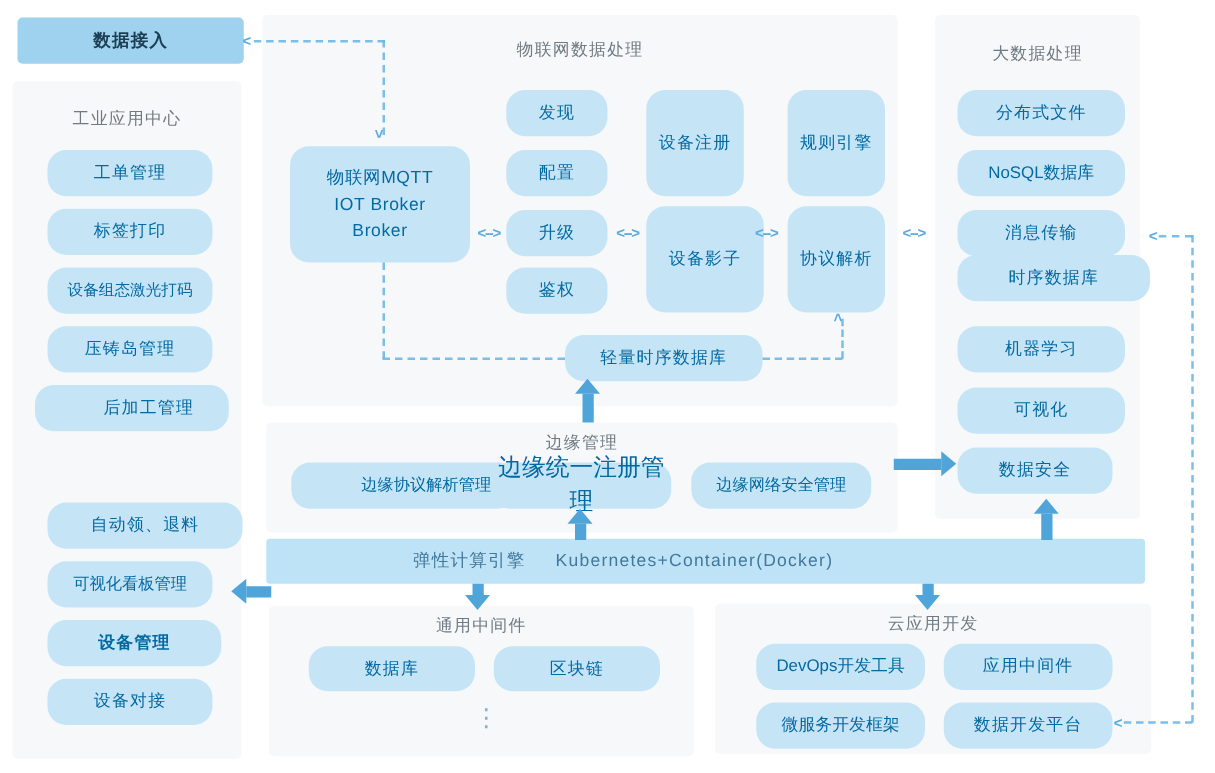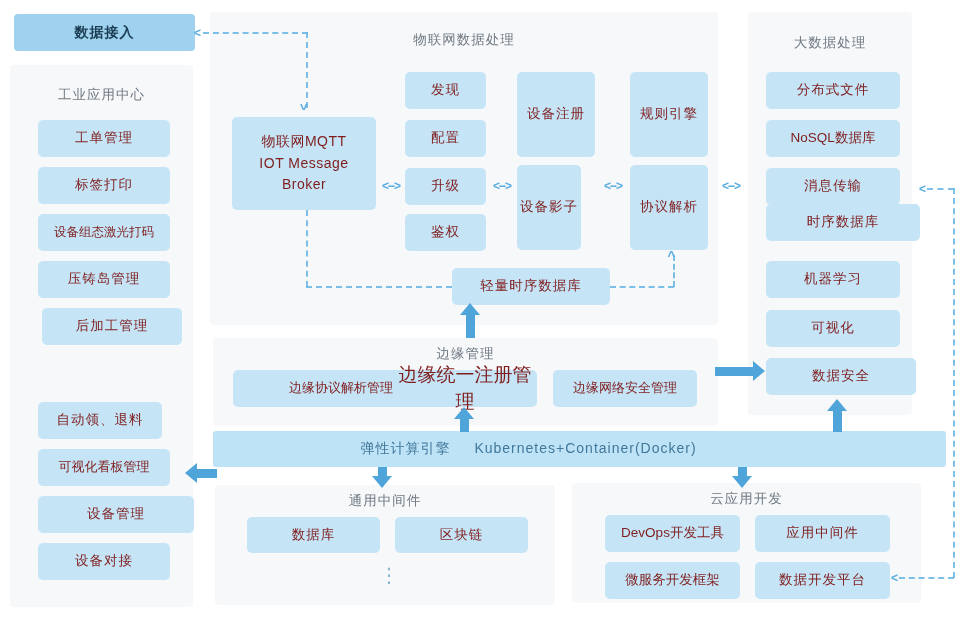--- a/index.html
+++ b/index.html
@@ -1,20 +1,20 @@
 <!DOCTYPE html>
 <html><head>
 <meta charset="utf-8">
 <style>
   html,body{margin:0;padding:0;background:#ffffff;}
   .canvas{position:relative;width:972px;height:618px;background:#ffffff;overflow:hidden;
           font-family:"Liberation Sans","DejaVu Sans",sans-serif;}
   .panel{position:absolute;background:#f7f8fa;border-radius:4px;}
   .ptitle{position:absolute;text-align:center;color:#6f7a83;font-size:13.5px;letter-spacing:1px;}
-  .box{position:absolute;background:#c5e5f7;border-radius:5px;color:#7f1d1d;font-size:13.5px;
+  .box{position:absolute;background:#c5e5f7;border-radius:15px;color:#0369a1;font-size:13.5px;
        display:flex;align-items:center;justify-content:center;text-align:center;line-height:1.4;letter-spacing:1px;}
   .accent{background:#9fd2ef;color:#1c3e54;font-weight:bold;font-size:14px;border-radius:4px;}
   .broker{font-size:14px;line-height:1.55;letter-spacing:0.5px;}
   .band{position:absolute;background:#bee3f7;display:flex;align-items:center;justify-content:center;}
   .bandrow{display:flex;gap:24px;transform:translateX(-66px);color:#41789b;font-size:14px;letter-spacing:1px;}
   .dh{position:absolute;height:0;border-top:2px dashed #66b4e4;opacity:.85;}
   .dv{position:absolute;width:0;border-left:2px dashed #66b4e4;opacity:.85;}
   .chev{position:absolute;color:#57ace0;font-size:12px;font-weight:bold;line-height:1;}
   .bidir{position:absolute;width:34px;text-align:center;color:#57ace0;font-size:12px;font-weight:bold;letter-spacing:-1px;}
   .shaft{position:absolute;background:#4fa5da;}
@@ -43,57 +43,57 @@
   <div class="ptitle" style="left:213px;top:345px;width:505px;">边缘管理</div>
   <div class="ptitle" style="left:215px;top:492px;width:340px;">通用中间件</div>
   <div class="ptitle" style="left:572px;top:490px;width:349px;">云应用开发</div>
 
   <div class="box accent" style="left:14px;top:14px;width:181px;height:37px;">数据接入</div>
 
   <div class="box" style="left:38px;top:120px;width:132px;height:37px;">工单管理</div>
   <div class="box" style="left:38px;top:167px;width:132px;height:37px;">标签打印</div>
   <div class="box" style="left:38px;top:214px;width:132px;height:37px;font-size:12.5px;letter-spacing:0;">设备组态激光打码</div>
   <div class="box" style="left:38px;top:261px;width:132px;height:37px;">压铸岛管理</div>
-  <div class="box" style="left:42px;top:308px;width:140px;height:37px;">后加工管理</div>
-  <div class="box" style="left:38px;top:402px;width:124px;height:37px;">自动领、退料</div>
+  <div class="box" style="left:28px;top:308px;width:128px;height:37px;padding-left:27px;">后加工管理</div>
+  <div class="box" style="left:38px;top:402px;width:156px;height:37px;">自动领、退料</div>
   <div class="box" style="left:38px;top:449px;width:132px;height:37px;font-size:13px;letter-spacing:0;">可视化看板管理</div>
-  <div class="box" style="left:38px;top:496px;width:156px;height:37px;">设备管理</div>
+  <div class="box" style="left:38px;top:496px;width:139px;height:37px;font-weight:bold;">设备管理</div>
   <div class="box" style="left:38px;top:543px;width:132px;height:37px;">设备对接</div>
 
   <div class="box broker" style="left:232px;top:117px;width:144px;height:93px;flex-direction:column;">
     <span>物联网MQTT</span>
-    <span>IOT Message</span>
+    <span>IOT Broker</span>
     <span>Broker</span>
   </div>
 
   <div class="box" style="left:405px;top:72px;width:81px;height:37px;">发现</div>
   <div class="box" style="left:405px;top:120px;width:81px;height:37px;">配置</div>
   <div class="box" style="left:405px;top:168px;width:81px;height:37px;">升级</div>
   <div class="box" style="left:405px;top:214px;width:81px;height:37px;">鉴权</div>
 
   <div class="box" style="left:517px;top:72px;width:78px;height:85px;white-space:pre-line;">设备注册</div>
-  <div class="box" style="left:517px;top:165px;width:64px;height:85px;">设备影子</div>
+  <div class="box" style="left:517px;top:165px;width:94px;height:85px;">设备影子</div>
   <div class="box" style="left:630px;top:72px;width:78px;height:85px;">规则引擎</div>
   <div class="box" style="left:630px;top:165px;width:78px;height:85px;">协议解析</div>
 
   <div class="box" style="left:452px;top:268px;width:158px;height:37px;">轻量时序数据库</div>
 
   <div class="box" style="left:766px;top:72px;width:134px;height:37px;">分布式文件</div>
   <div class="box" style="left:766px;top:120px;width:134px;height:37px;letter-spacing:0;">NoSQL数据库</div>
   <div class="box" style="left:766px;top:168px;width:134px;height:37px;">消息传输</div>
   <div class="box" style="left:766px;top:204px;width:154px;height:37px;">时序数据库</div>
   <div class="box" style="left:766px;top:261px;width:134px;height:37px;">机器学习</div>
   <div class="box" style="left:766px;top:310px;width:134px;height:37px;">可视化</div>
-  <div class="box" style="left:766px;top:358px;width:150px;height:37px;">数据安全</div>
+  <div class="box" style="left:766px;top:358px;width:124px;height:37px;">数据安全</div>
 
   <div class="box" style="left:233px;top:370px;width:144px;height:37px;font-size:13px;letter-spacing:0;padding-left:36px;">边缘协议解析管理</div>
   <div class="box" style="left:393px;top:370px;width:144px;height:37px;font-size:19px;letter-spacing:0;">边缘统一注册管理</div>
   <div class="box" style="left:553px;top:370px;width:144px;height:37px;font-size:13px;letter-spacing:0;">边缘网络安全管理</div>
 
-  <div class="band" style="left:213px;top:431px;width:703px;height:36px;border-radius:3px;padding-left:30px;">
+  <div class="band" style="left:213px;top:431px;width:703px;height:36px;border-radius:3px;">
     <div class="bandrow">
       <span>弹性计算引擎</span>
       <span>Kubernetes+Container(Docker)</span>
     </div>
   </div>
 
   <div class="box" style="left:247px;top:517px;width:133px;height:36px;">数据库</div>
   <div class="box" style="left:395px;top:517px;width:133px;height:36px;">区块链</div>
   <div class="dots" style="left:379px;top:565px;">⋮</div>
 

